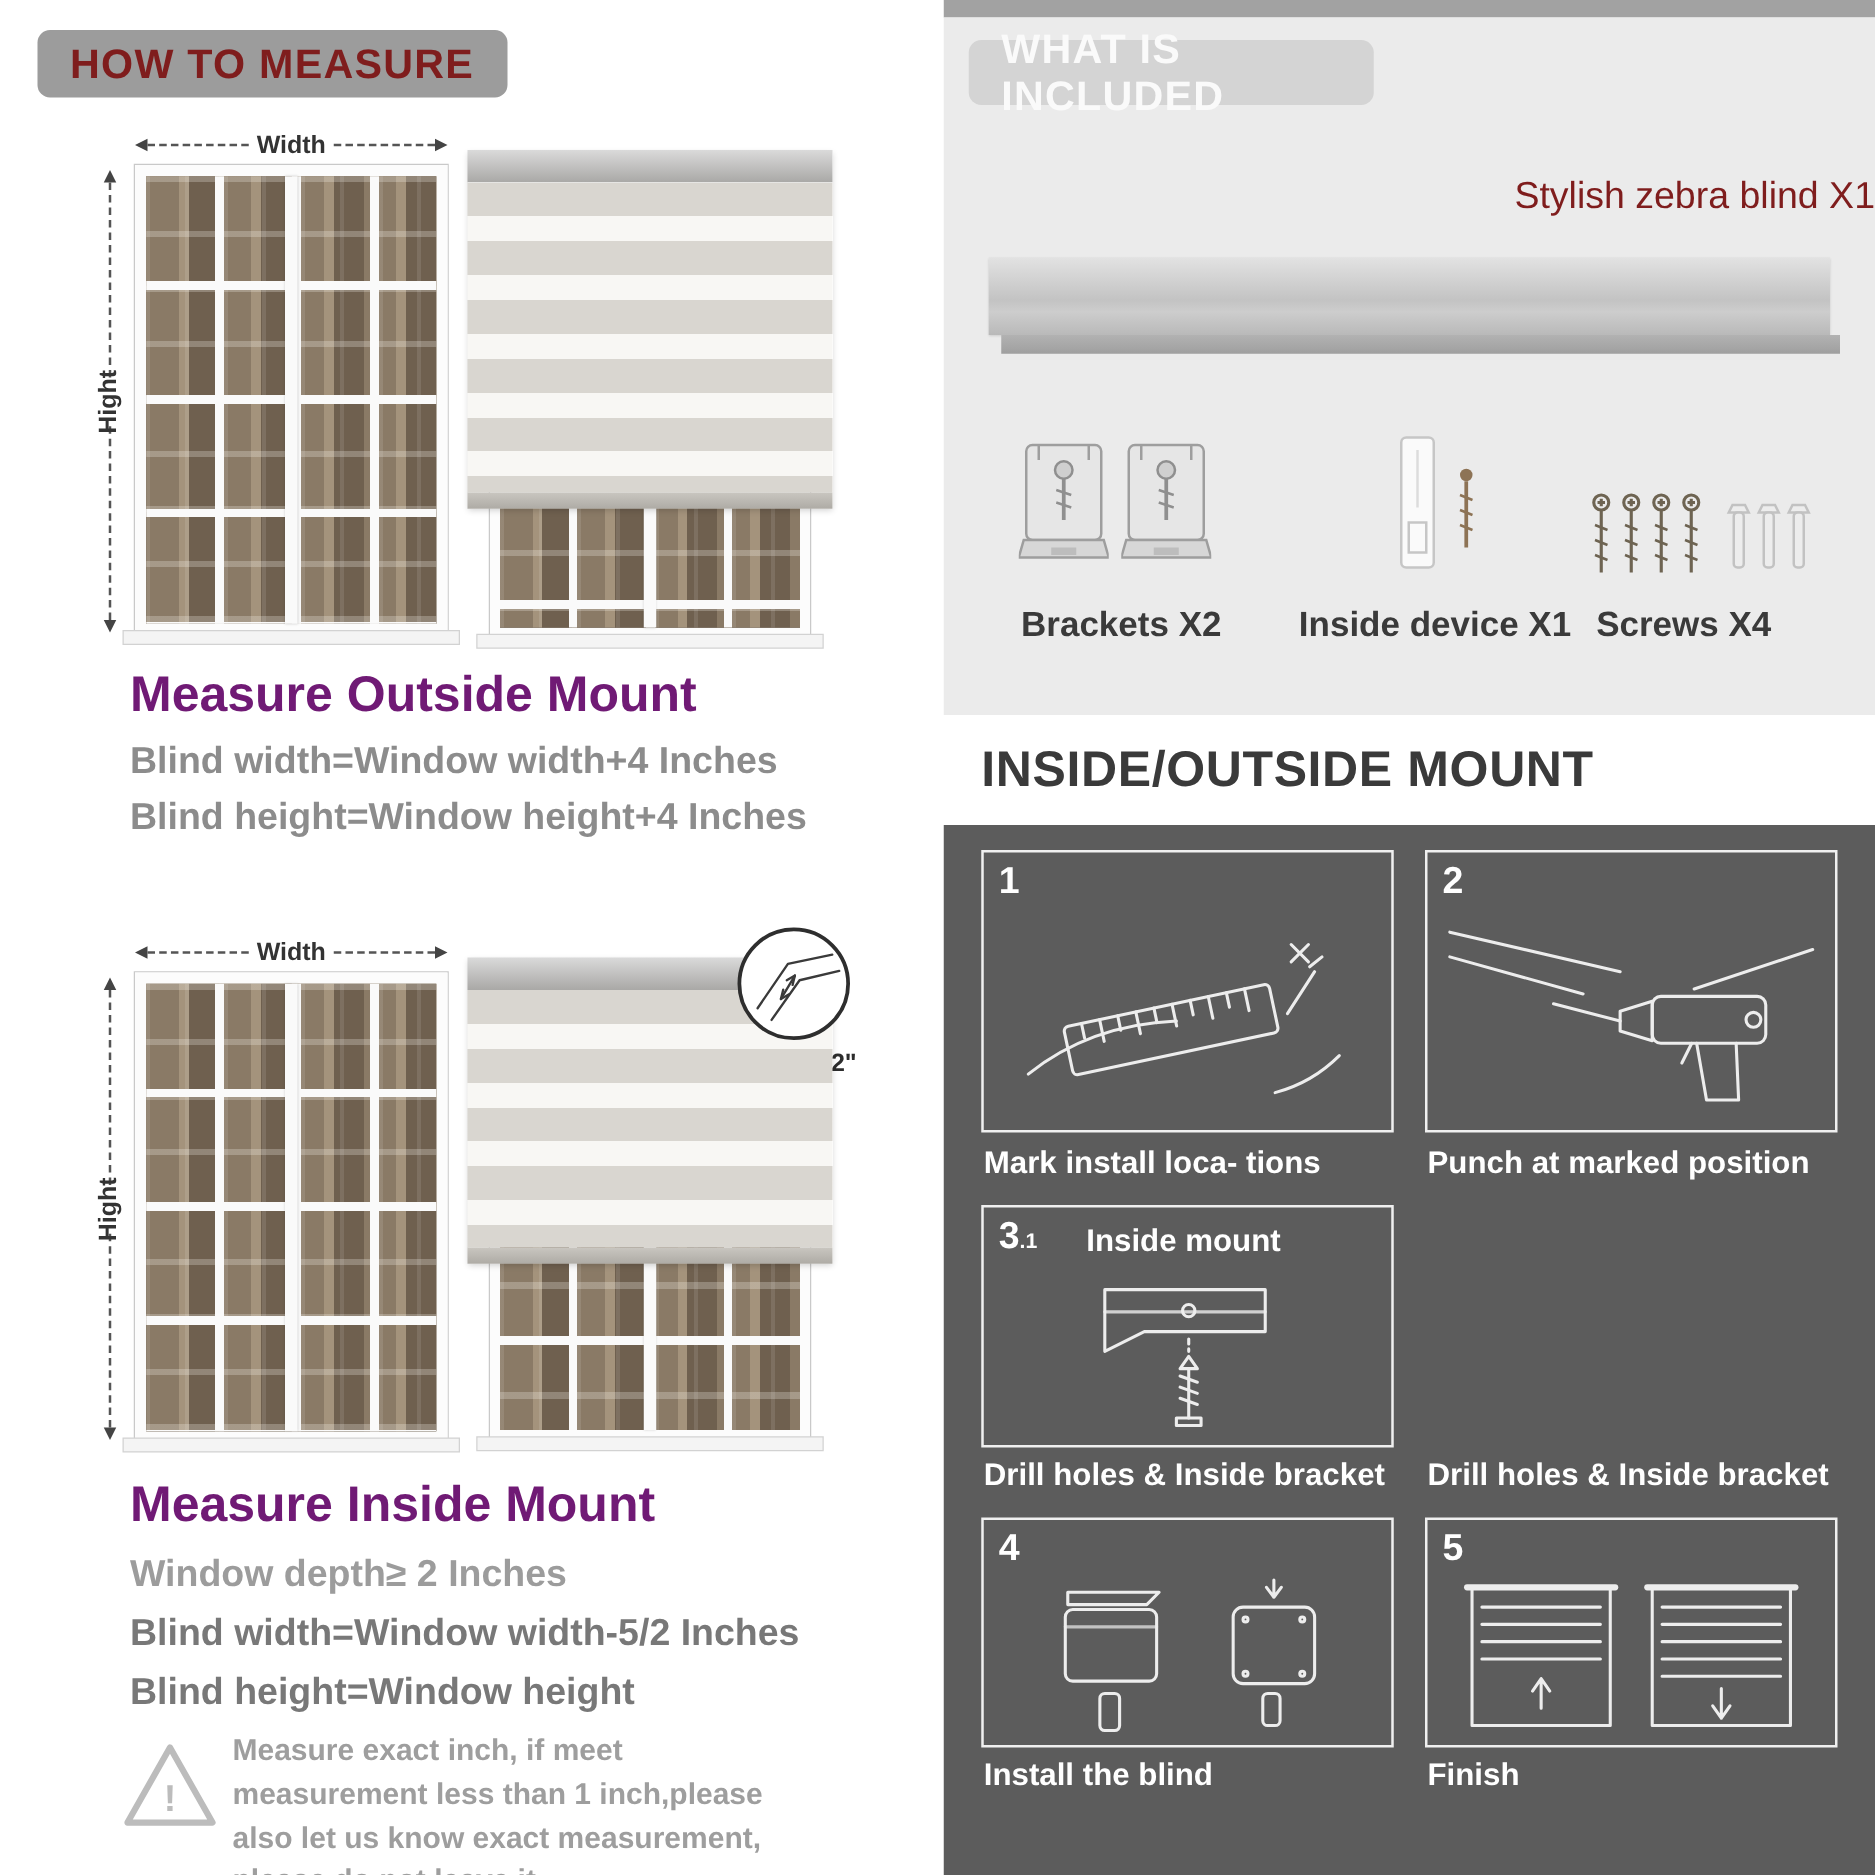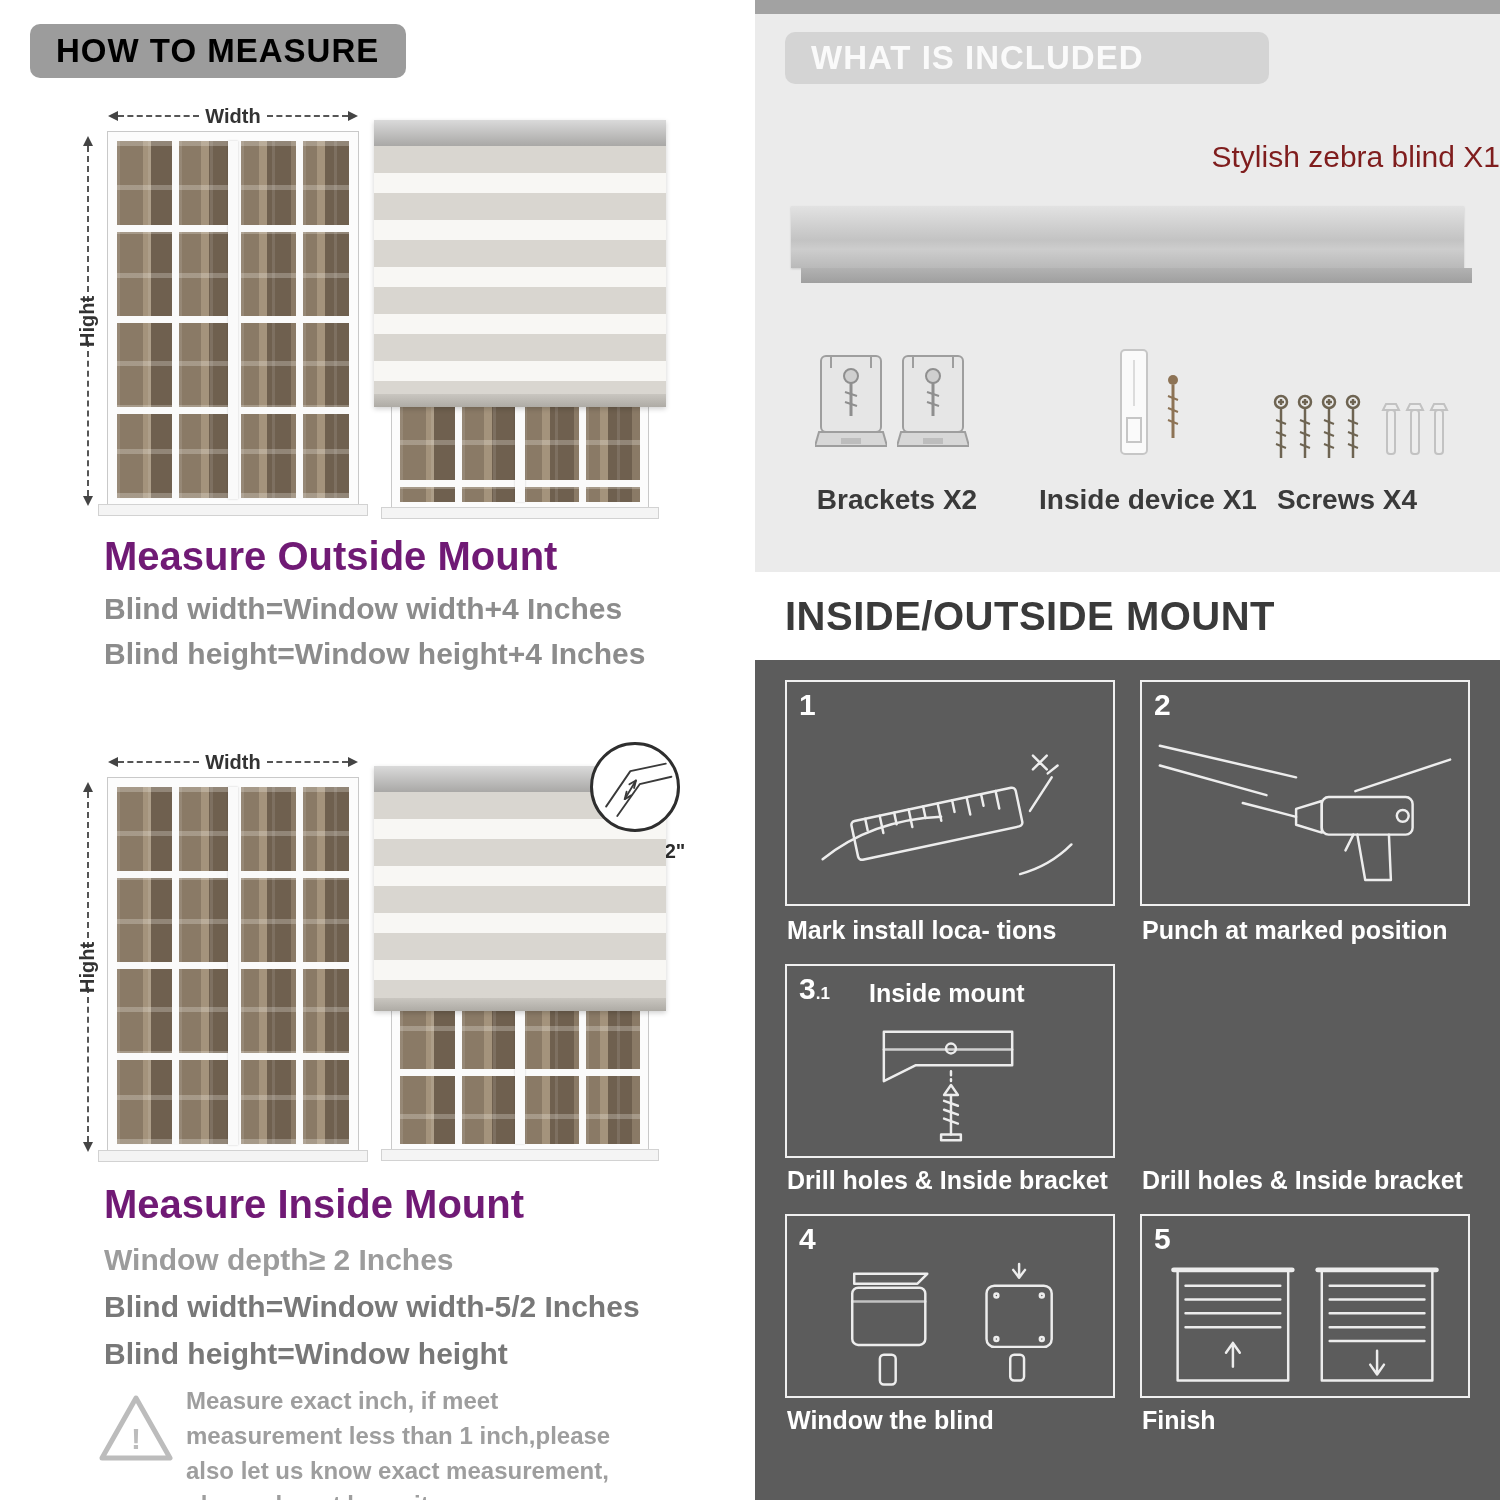--- a/index.html
+++ b/index.html
@@ -1,21 +1,21 @@
 <!DOCTYPE html>
 <html><head>
 <meta charset="utf-8">
 <style>
   *{box-sizing:border-box;margin:0;padding:0}
   html,body{width:1500px;height:1500px}
   body{position:relative;background:#fff;font-family:"Liberation Sans",sans-serif;overflow:hidden}
   .abs{position:absolute}
 
   
-  .badge{background:#9c9c9c;border-radius:10px;color:#000000;font-weight:bold;font-size:33px;
+  .badge{background:#9c9c9c;border-radius:10px;color:#7f1d1d;font-weight:bold;font-size:33px;
          letter-spacing:1px;display:flex;align-items:center;padding-left:26px}
   .badge.light{background:#d4d4d4;color:#fafafa}
   .h-title{font-size:40px;font-weight:bold;color:#701a75;white-space:nowrap}
   .line{font-size:30px;font-weight:bold;color:#8c8c8c;white-space:nowrap}
 
   
   .dim-h{display:flex;align-items:center}
   .dim-line{flex:1;border-top:2px dashed #555;height:0}
   .dim-label{font-size:20px;font-weight:bold;color:#333;padding:0 6px;white-space:nowrap}
   .ah{width:0;height:0;flex:0 0 auto}
@@ -175,21 +175,21 @@
 <div class="abs line" style="left:104px;top:1337px;color:#787878">Blind height=Window height</div>
 
 <svg class="abs" style="left:96px;top:1392px" width="80" height="72" viewBox="0 0 80 72">
   <path d="M40 6 L74 66 H6 Z" fill="none" stroke="#bcbcbc" stroke-width="5" stroke-linejoin="round"></path>
   <text x="40" y="57" text-anchor="middle" font-size="30" font-weight="bold" fill="#bcbcbc">!</text>
 </svg>
 <div class="abs note" style="left:186px;top:1384px;width:470px">Measure exact inch, if meet measurement less than 1 inch,please also let us know exact measurement, please do not leave it</div>
 
 <div class="abs top-strip" style="left:755px;top:0;width:745px;height:14px"></div>
 <div class="abs included-panel" style="left:755px;top:14px;width:745px;height:558px">
-  <div class="abs badge light" style="left:30px;top:18px;width:484px;height:52px">WHAT IS INCLUDED</div>
+  <div class="abs badge light" style="left:20px;top:18px;width:324px;height:52px">WHAT IS INCLUDED</div>
   <div class="abs blind-name" style="left:0;right:0;top:126px">Stylish zebra blind X1</div>
 
   <div class="abs headrail3" style="left:36px;top:192px;width:673px;height:62px"></div>
 
   <svg class="abs" style="left:60px;top:336px" width="72" height="112" viewBox="0 0 72 112">
     <rect x="6" y="6" width="60" height="76" rx="5" fill="#e6e6e6" stroke="#9e9e9e" stroke-width="2"></rect>
     <path d="M16 6 v12 M56 6 v12" stroke="#9e9e9e" stroke-width="2" fill="none"></path>
     <circle cx="36" cy="26" r="7" fill="#cfcfcf" stroke="#8f8f8f" stroke-width="2"></circle>
     <line x1="36" y1="33" x2="36" y2="66" stroke="#8f8f8f" stroke-width="3"></line>
     <path d="M30 42 l12 4 M30 52 l12 4" stroke="#8f8f8f" stroke-width="2" fill="none"></path>
@@ -325,21 +325,21 @@
       <rect x="88" y="96" width="16" height="30" rx="4"></rect>
       <rect x="196" y="26" width="66" height="62" rx="8"></rect>
       <circle cx="206" cy="36" r="2"></circle>
         <circle cx="252" cy="36" r="2"></circle>
       <circle cx="206" cy="80" r="2"></circle>
         <circle cx="252" cy="80" r="2"></circle>
       <path d="M229 4 v14 M229 18 l-6 -8 M229 18 l6 -8"></path>
       <rect x="220" y="96" width="14" height="26" rx="4"></rect>
     </svg>
   </div>
-  <div class="step-caption" style="left:32px;top:746px">Window the blind</div>
+  <div class="step-caption" style="left:32px;top:746px">Install the blind</div>
 
   <div class="step-card" style="left:385px;top:554px;width:330px;height:184px">
     <span class="step-num">
       <span>5</span><span class="step-sub"></span>
     </span>
     <svg class="art" viewBox="0 0 318 130" preserveAspectRatio="xMidYMid meet">
       <rect x="30" y="10" width="112" height="112"></rect>
       <path d="M26 10 h120" stroke-width="5"></path>
       <path d="M38 26 h96 M38 40 h96 M38 54 h96 M38 68 h96"></path>
       <path d="M86 108 v-24 M86 84 l-7 10 M86 84 l7 10"></path>

